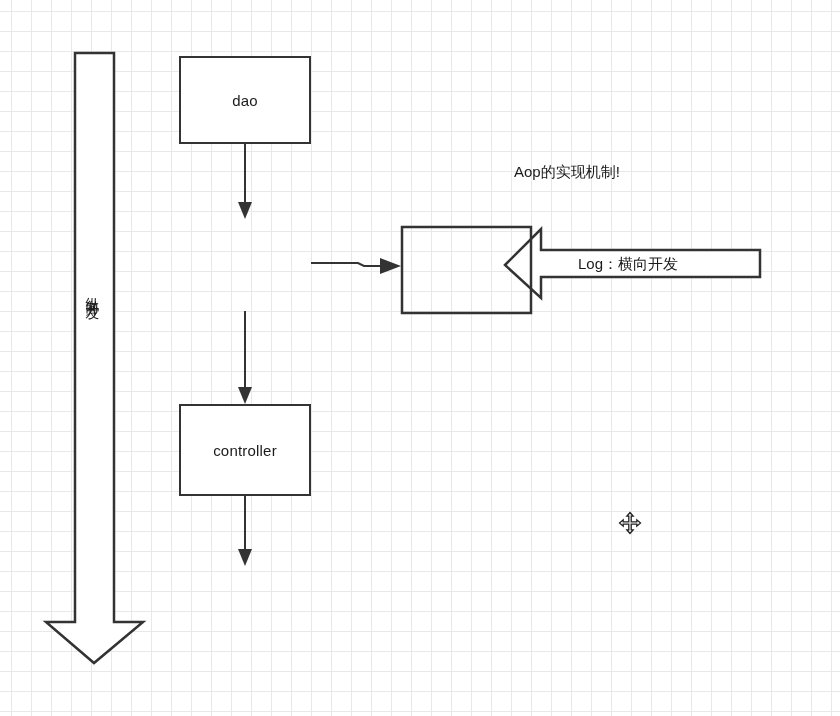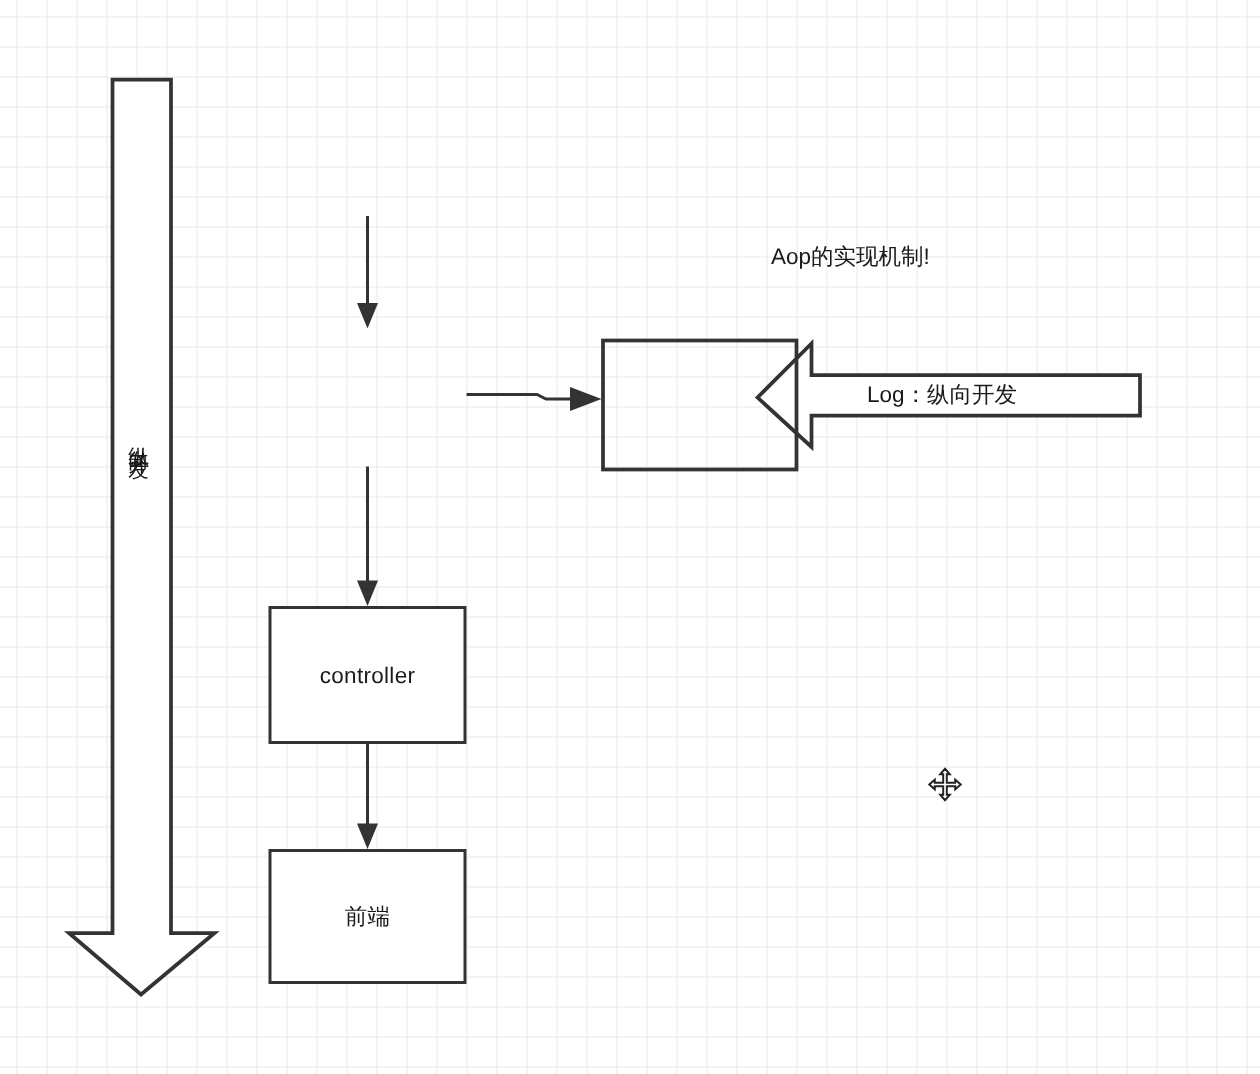--- a/index.html
+++ b/index.html
@@ -87,31 +87,31 @@
     <polyline points="311,263 358,263 364,266 382,266" fill="none" stroke="#333333" stroke-width="2" stroke-linejoin="miter"></polyline>
     <polygon points="380,258 380,274 401,266" fill="#333333"></polygon>
 
     <polygon points="505,265 541,229 541,250 760,250 760,277 541,277 541,298" fill="#ffffff" stroke="#333333" stroke-width="2.5" stroke-linejoin="miter"></polygon>
 
     <rect x="402" y="227" width="129" height="86" fill="none" stroke="#333333" stroke-width="2.5"></rect>
   </svg>
 
   <div class="vertical-text" style="left:86px; top:286px;">纵向开发</div>
 
+  <div class="node-box" style="left:179px; top:56px; width:132px; height:88px;">
+    <span class="node-label">dao</span>
+  </div>
 
 
   <div class="node-box" style="left:179px; top:404px; width:132px; height:92px;">
     <span class="node-label">controller</span>
   </div>
 
-  <div class="node-box" style="left:179px; top:566px; width:132px; height:90px;">
-    <span class="node-label">前端</span>
-  </div>
 
   <div class="free-text" style="left:483px; top:164px;margin-left:31px;">Aop的实现机制!</div>
 
-  <div class="free-text" style="left:578px; top:256px;">Log：纵向开发</div>
+  <div class="free-text" style="left:578px; top:256px;">Log：横向开发</div>
 
   <svg class="cursor-layer" style="left:618px; top:511px;" width="24" height="24" viewBox="0 0 24 24">
     <path d="M12 1.5 L15.2 5.2 L13.2 5.2 L13.2 10.8 L18.8 10.8 L18.8 8.8 L22.5 12 L18.8 15.2 L18.8 13.2 L13.2 13.2 L13.2 18.8 L15.2 18.8 L12 22.5 L8.8 18.8 L10.8 18.8 L10.8 13.2 L5.2 13.2 L5.2 15.2 L1.5 12 L5.2 8.8 L5.2 10.8 L10.8 10.8 L10.8 5.2 L8.8 5.2 Z" fill="#ffffff" stroke="#222222" stroke-width="1.3" stroke-linejoin="miter"></path>
   </svg>
 
 </div>
 
 </body></html>

